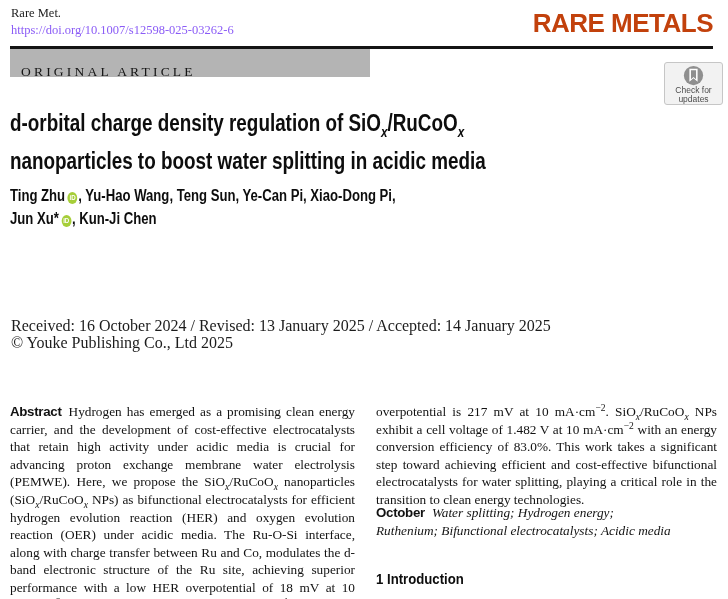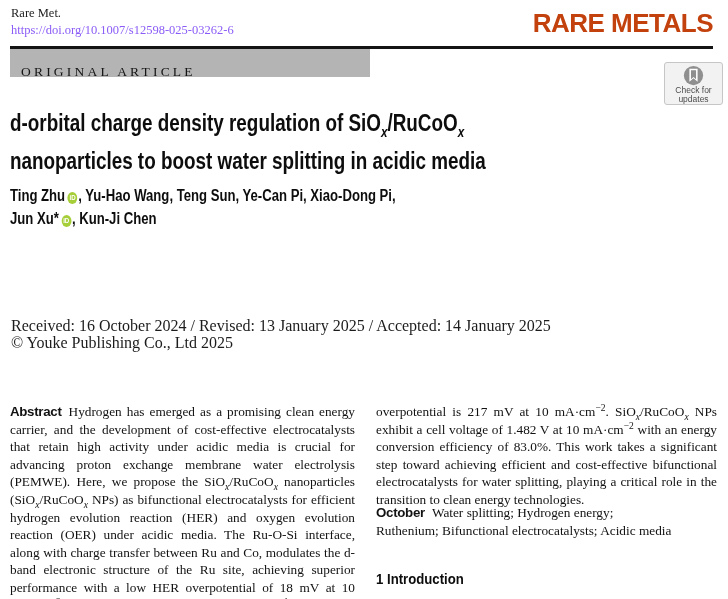--- a/index.html
+++ b/index.html
@@ -67,21 +67,21 @@
   .lbl {
     font-family:"Liberation Sans","DejaVu Sans",sans-serif; font-weight:700;
     letter-spacing:-0.3px; margin-right:7px;
   }
   .col sub, .col sup { font-size:0.72em; line-height:0; }
   .col sub { font-style:italic; }
   .keywords-block {
     position:absolute; left:376px; top:504px; width:341px;
     font-size:13.3px; line-height:17.8px; color:#121212; text-align:left;
   }
-  .keywords-text { white-space:pre-line; }
+  .keywords-text { white-space:pre-line;font-style:italic; }
   .intro-heading {
     position:absolute; left:376px; top:570px;
     font-family:"Liberation Sans","DejaVu Sans",sans-serif; font-weight:700;
     font-size:15.5px; color:#0d0d0d;
     transform:scaleX(0.85); transform-origin:0 0; white-space:nowrap;
   }
 </style>
 </head>
 <body>
 

